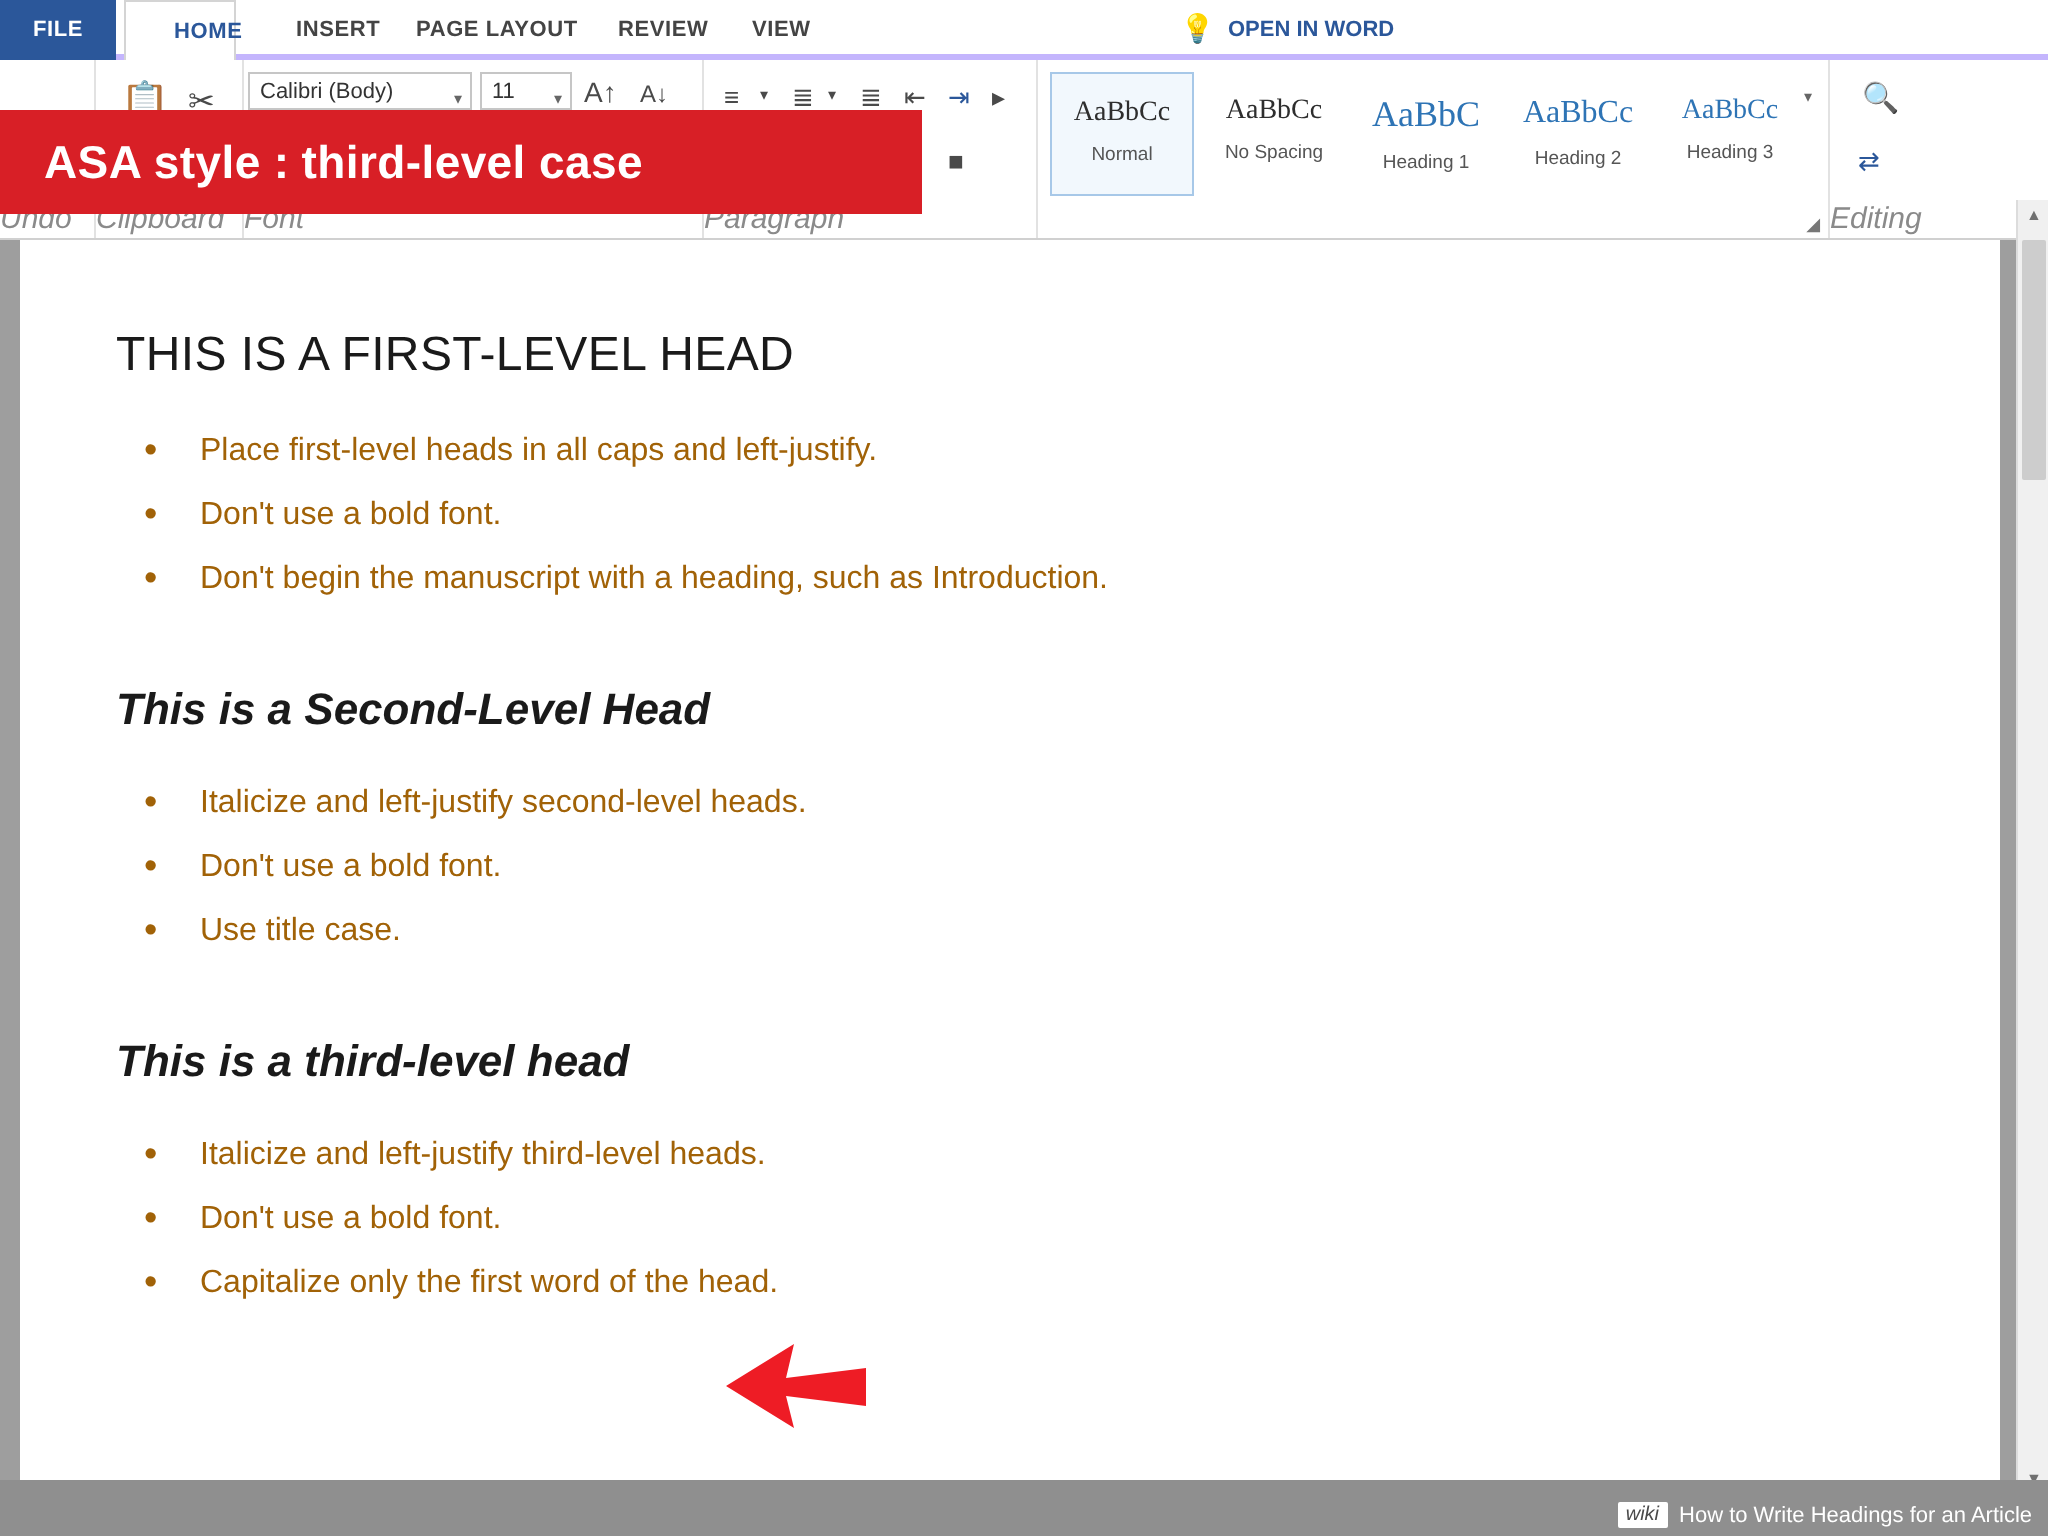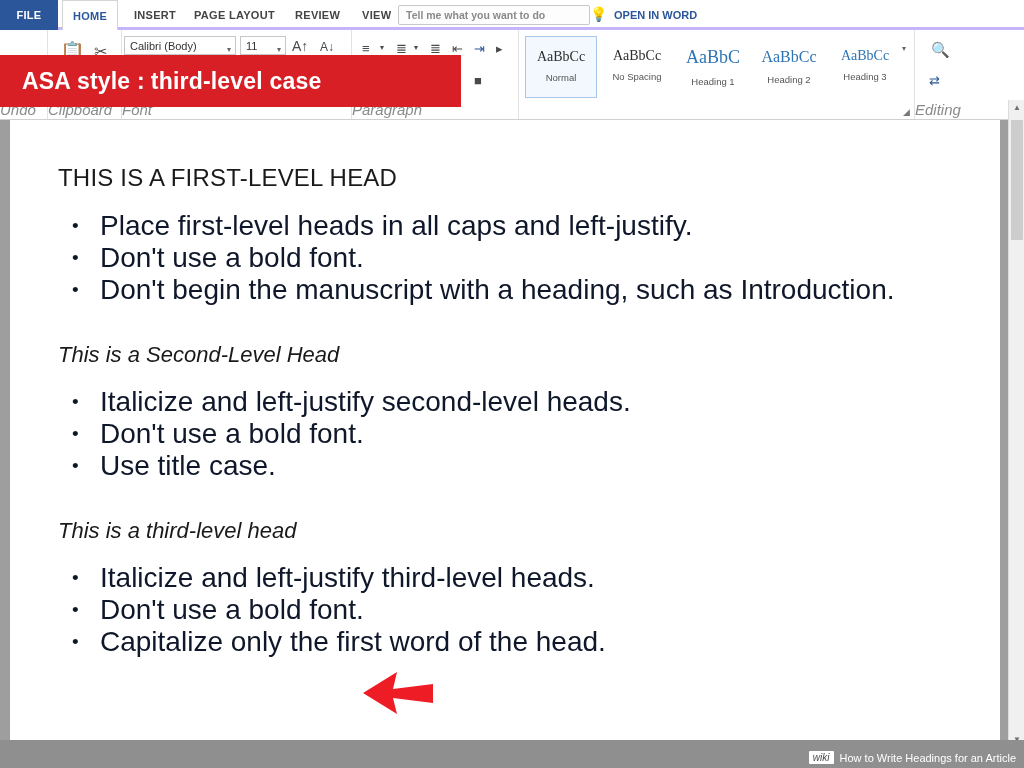--- a/index.html
+++ b/index.html
@@ -32,21 +32,21 @@
     border-bottom: 3px solid #c4b5fd;
     font-weight: bold;
   }
   .tab {
     position: absolute;
     top: 0;
     height: 30px;
     line-height: 30px;
     font-size: 11px;
     color: #444;
-    padding: 0 10px;
+    padding: 0 24px;
     white-space: nowrap;
     letter-spacing: .3px;
   }
   .tab.file {
     background: #2b579a;
     color: #ffffff;
     left: 0;
     width: 58px;
     text-align: center;
     padding: 0;
@@ -230,34 +230,35 @@
   }
   .h1line {
     font-size: 24px;
     letter-spacing: .2px;
     margin: 0 0 12px 0;
   }
   .h2line, .h3line {
     font-size: 22px;
     font-style: italic;
     margin: 0 0 12px 0;
+    font-weight: bold;
   }
   .blk { margin: 0 0 36px 0; }
   .blk-tight { margin: 0 0 30px 0; }
   ul.bullets {
     list-style: none;
     margin: 18px 0 0 0;
     padding: 0;
   }
   ul.bullets li {
     position: relative;
-    font-size: 28px;
+    font-size: 16px;
     line-height: 32px;
     padding-left: 42px;
-    color: #0f172a;
+    color: #a16207;
   }
   ul.bullets li:before {
     content: "•";
     position: absolute;
     left: 14px; top: 0;
     font-size: 19px;
   }
 
   
   .arrow {
@@ -332,21 +333,20 @@
   <div class="ribbon-wrap">
 
     <div class="tabbar">
       <div class="tab file">FILE</div>
       <div class="tab active" style="left:62px;width:56px;">HOME</div>
       <div class="tab" style="left:124px;">INSERT</div>
       <div class="tab" style="left:184px;">PAGE LAYOUT</div>
       <div class="tab" style="left:285px;">REVIEW</div>
       <div class="tab" style="left:352px;">VIEW</div>
 
-      <div class="tellme">Tell me what you want to do</div>
       <div class="bulb"><span class="bulb-glyph">💡</span></div>
       <div class="openword">OPEN IN WORD</div>
     </div>
 
     <div class="ribbon-body">
 
       <div class="group g-undo">
         <span class="icon-btn" style="left:8px; top:28px; font-size:17px;">↶</span>
         <span class="icon-btn" style="left:30px; top:30px; font-size:9px;">▾</span>
         <div class="group-label">Undo</div>

